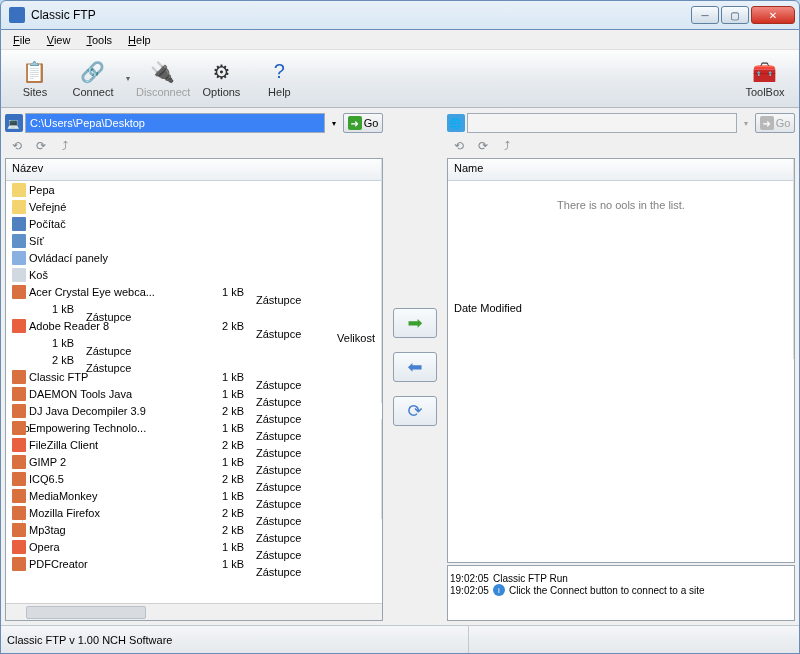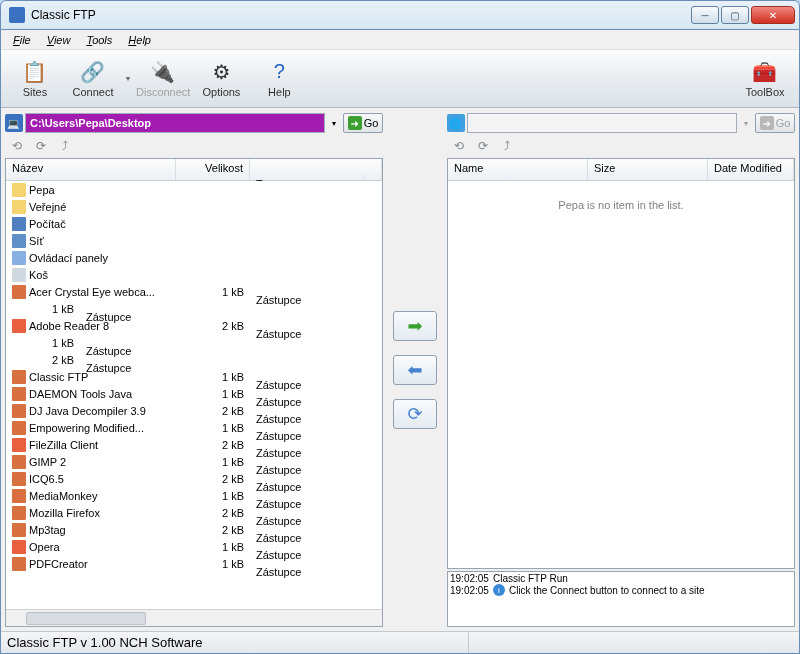--- a/index.html
+++ b/index.html
@@ -10,54 +10,54 @@
 .titlebar .app-icon { width: 16px; height: 16px; background: #3a70c0; margin-right: 6px; border-radius: 2px; }
 .titlebar .title { flex: 1; font-size: 12px; color: #000; }
 .winbtns { display: flex; gap: 2px; }
 .winbtn { width: 28px; height: 18px; border: 1px solid #6080a0; border-radius: 3px; font-size: 10px; display:flex;align-items:center;justify-content:center;color:#304860;background:linear-gradient(#f8fbfd,#d0dde8); cursor:pointer;}
 .winbtn.close { background: linear-gradient(#f08880,#d03020); border-color:#a03020; color:#fff; width:44px; border-top-right-radius: 5px;}
 
 .frame { border: 1px solid #6a8db8; border-top:none; background:#f0f0f0; height: 624px; display:flex; flex-direction:column; }
 
 
 .menubar { height: 20px; background:#f0f0f0; display:flex; align-items:center; padding: 0 4px; font-size:11px; border-bottom:1px solid #e0e0e0;}
-.menubar span { padding: 2px 8px; cursor:pointer;font-style:italic; }
+.menubar span { padding: 2px 8px; cursor:pointer; }
 .menubar span u { text-decoration: underline; }
 
 
 .toolbar { height: 58px; background: linear-gradient(#fdfdfd,#e8ecf0 50%,#dce2e8); border-bottom:1px solid #b0b8c0; display:flex; align-items:center; padding: 2px 6px; gap:2px;}
 .tbtn { display:flex; flex-direction:column; align-items:center; justify-content:center; min-width:56px; height:52px; border:1px solid transparent; border-radius:3px; cursor:pointer; font-size:11px; color:#303030;}
 .tbtn.disabled { color:#a0a0a0; cursor:default;}
 .tbtn .ic { width:24px; height:24px; margin-bottom:2px; display:flex; align-items:center; justify-content:center; font-size:20px; }
 .tspacer{flex:1}
 .tdrop{width:10px;display:flex;align-items:center;justify-content:center;color:#606060;font-size:8px;height:52px;}
 
 
 .content { flex:1; display:flex; padding:4px; gap:2px; overflow:hidden;}
 .pane { flex:1; display:flex; flex-direction:column; min-width:0;}
 .left-pane{flex:0 0 378px;}
 .mid-col{flex:0 0 60px;display:flex;flex-direction:column;align-items:center;justify-content:center;gap:14px;}
 
 
 .addr-row{height:22px;display:flex;align-items:center;gap:2px;margin-bottom:2px;}
 .addr-ic{width:18px;height:18px;background:#3a70c0;border-radius:2px;display:flex;align-items:center;justify-content:center;color:#fff;font-size:10px;}
 .addr-row input{flex:1;height:20px;border:1px solid #a0acb8;font-size:11px;padding:0 4px;}
-.addr-row input.sel{background:#a21caf;color:#fff;font-weight:bold;}
+.addr-row input.sel{background:#3b82f6;color:#fff;}
 .go-btn{width:40px;height:20px;border:1px solid #90a0b0;background:linear-gradient(#f8f8f8,#e0e4e8);display:flex;align-items:center;justify-content:center;gap:2px;font-size:11px;cursor:pointer;border-radius:2px;}
 .go-btn.disabled{color:#a0a0a0;}
 .go-arrow{width:14px;height:14px;background:#3ca030;border-radius:2px;display:flex;align-items:center;justify-content:center;color:#fff;font-size:10px;}
 .go-btn.disabled .go-arrow{background:#b8b8b8;}
 
 
 .nav-row{height:20px;display:flex;align-items:center;gap:8px;padding:0 4px;margin-bottom:2px;}
 .nav-ic{width:16px;height:16px;font-size:12px;color:#808890;display:flex;align-items:center;justify-content:center;cursor:pointer;}
 
 
 .listview{flex:1;border:1px solid #98a4b0;background:#fff;display:flex;flex-direction:column;overflow:hidden;}
-.lv-header{height:22px;display:flex;background:linear-gradient(#fdfdfd,#ecf0f4);border-bottom:1px solid #c8d0d8;font-size:11px;}
+.lv-header{height:22px;display:flex;background:linear-gradient(#fdfdfd,#ecf0f4);border-bottom:1px solid #c8d0d8;font-size:11px;flex-direction:column;}
 .lv-header .col{border-right:1px solid #d8dde2;padding:3px 6px;overflow:hidden;white-space:nowrap;}
 .lv-body{flex:1;overflow-y:scroll;overflow-x:auto;font-size:11px;}
 .lv-row{height:17px;display:flex;align-items:center;white-space:nowrap;}
 .lv-row .cell{padding:0 6px;overflow:hidden;text-overflow:ellipsis;display:flex;align-items:center;gap:3px;}
 .file-ic{width:14px;height:14px;flex-shrink:0;display:inline-block;border-radius:1px;}
 .ic-folder{background:#f4d470;}
 .ic-computer{background:#5080c0;}
 .ic-network{background:#6090c8;}
 .ic-ie{background:#3080d8;}
 .ic-panel{background:#88b0e0;}
@@ -74,26 +74,26 @@
 
 
 .col-rname{flex:0 0 140px;}
 .col-rsize{flex:0 0 120px;}
 .col-rdate{flex:1 0 60px;}
 
 
 .xfer-btn{width:44px;height:30px;border:1px solid #90a0b0;background:linear-gradient(#f8fbfd,#e4eaf0);border-radius:3px;display:flex;align-items:center;justify-content:center;font-size:18px;cursor:pointer;}
 
 
-.log-panel{height:56px;border:1px solid #98a4b0;background:#fff;font-size:10px;overflow:auto;margin-top:2px;padding:1px 2px;}
+.log-panel{height:56px;border:1px solid #98a4b0;background:#fff;font-size:10px;overflow:auto;margin-top:2px;padding:7px 2px;}
 .log-row{display:flex;gap:4px;align-items:center;}
 .info-ic{width:12px;height:12px;background:#3888d8;border-radius:50%;color:#fff;font-size:8px;display:flex;align-items:center;justify-content:center;}
 
 
-.statusbar{height:22px;border-top:1px solid #c0c8d0;background:linear-gradient(#f4f6f8,#e4e8ec);display:flex;align-items:center;font-size:13px;padding:0 6px;}
+.statusbar{height:28px;border-top:1px solid #c0c8d0;background:linear-gradient(#f4f6f8,#e4e8ec);display:flex;align-items:center;font-size:11px;padding:0 6px;}
 .statusbar .left{flex:0 0 462px;border-right:1px solid #c0c8d0;height:100%;display:flex;align-items:center;}
 .statusbar .right{flex:1;display:flex;align-items:center;gap:4px;padding-left:6px;}
 .stat-ic{width:14px;height:14px;background:#d04030;border-radius:2px;}
 
 ::-webkit-scrollbar{width:17px;height:17px;}
 ::-webkit-scrollbar-track{background:#f0f0f0;}
 ::-webkit-scrollbar-thumb{background:#d0d4d8;border:1px solid #b0b8c0;border-radius:2px;}
 ::-webkit-scrollbar-button{background:#e8ecf0;height:17px;border:1px solid #c0c8d0;}
 </style>
 </head>
@@ -267,21 +267,21 @@
               <div class="cell col-name">
                 <span class="file-ic ic-link"></span>
                 <span>DJ Java Decompiler 3.9</span>
               </div>
               <div class="cell col-size" style="justify-content:flex-end">2 kB</div>
               <div class="cell col-type">Zástupce</div>
             </div>
             <div class="lv-row">
               <div class="cell col-name">
                 <span class="file-ic ic-link"></span>
-                <span>Empowering Modified...</span>
+                <span>Empowering Technolo...</span>
               </div>
               <div class="cell col-size" style="justify-content:flex-end">1 kB</div>
               <div class="cell col-type">Zástupce</div>
             </div>
             <div class="lv-row">
               <div class="cell col-name">
                 <span class="file-ic ic-app"></span>
                 <span>FileZilla Client</span>
               </div>
               <div class="cell col-size" style="justify-content:flex-end">2 kB</div>
@@ -367,25 +367,24 @@
           </div>
       </div>
       <div class="nav-row">
         <div class="nav-ic">⟲</div>
         <div class="nav-ic">⟳</div>
         <div class="nav-ic">⤴</div>
       </div>
       <div class="listview" style="flex:1">
         <div class="lv-header">
           <div class="col col-rname">Name</div>
-          <div class="col col-rsize">Size</div>
           <div class="col col-rdate">Date Modified</div>
         </div>
         <div class="lv-body">
-          <div class="empty-msg">Pepa is no item in the list.</div>
+          <div class="empty-msg">There is no ools in the list.</div>
         </div>
       </div>
       <div class="log-panel" id="log-panel">
           <div class="log-row">
             <span>19:02:05</span>
             <span>Classic FTP Run</span>
           </div>
           <div class="log-row">
             <span>19:02:05</span>
             <span class="info-ic">i</span>

